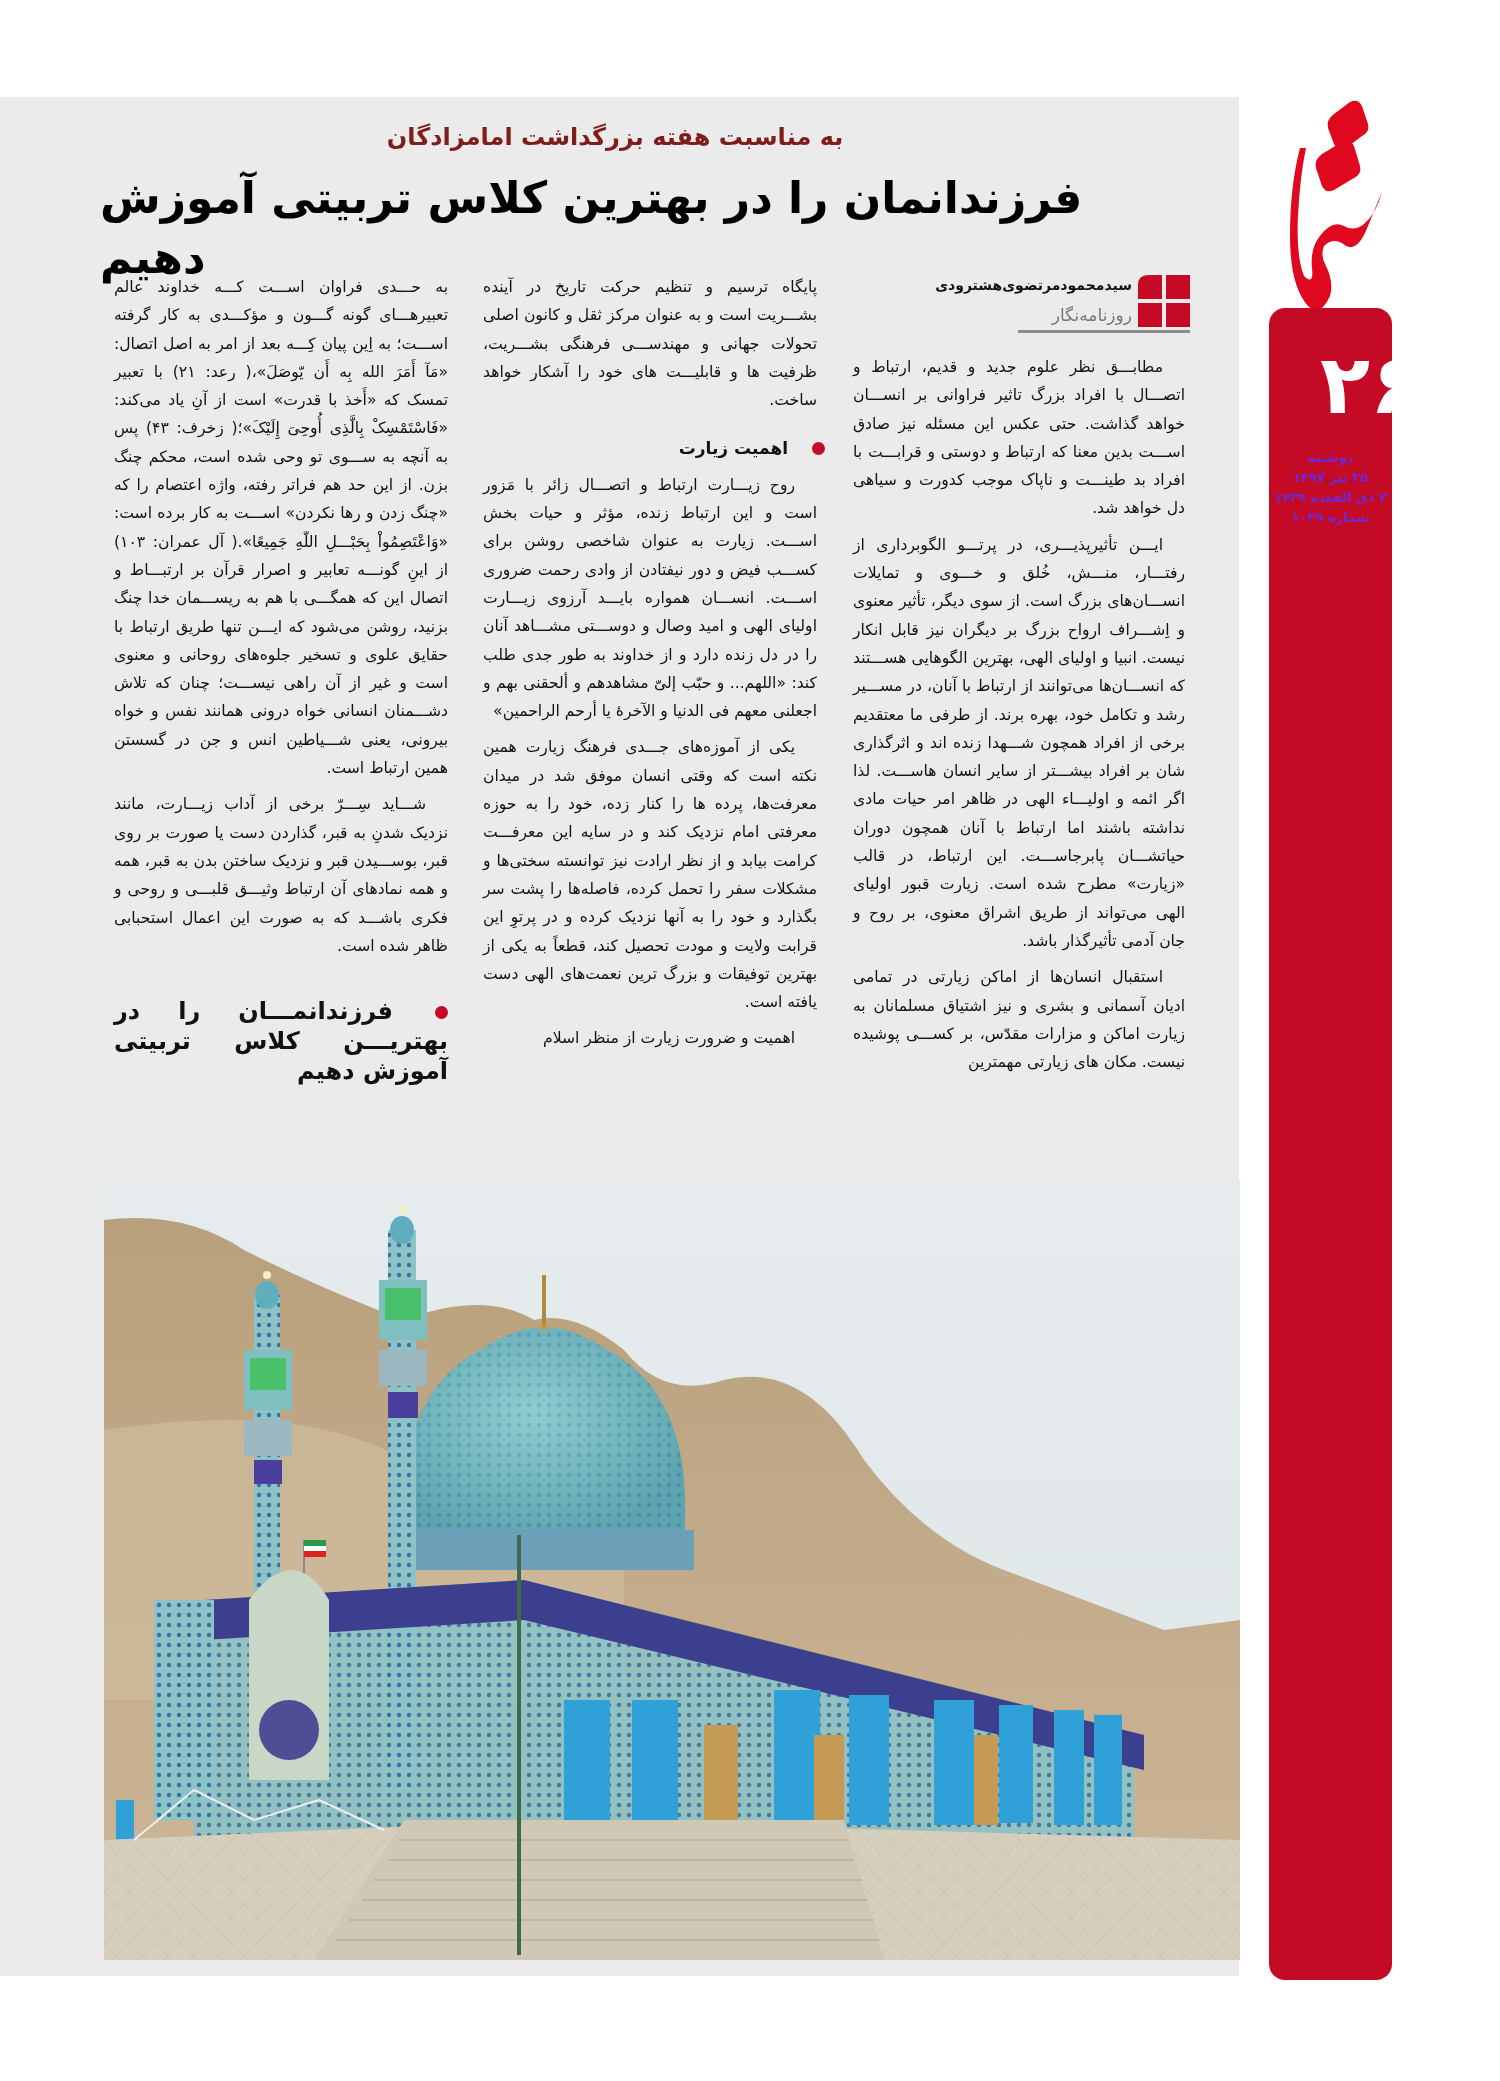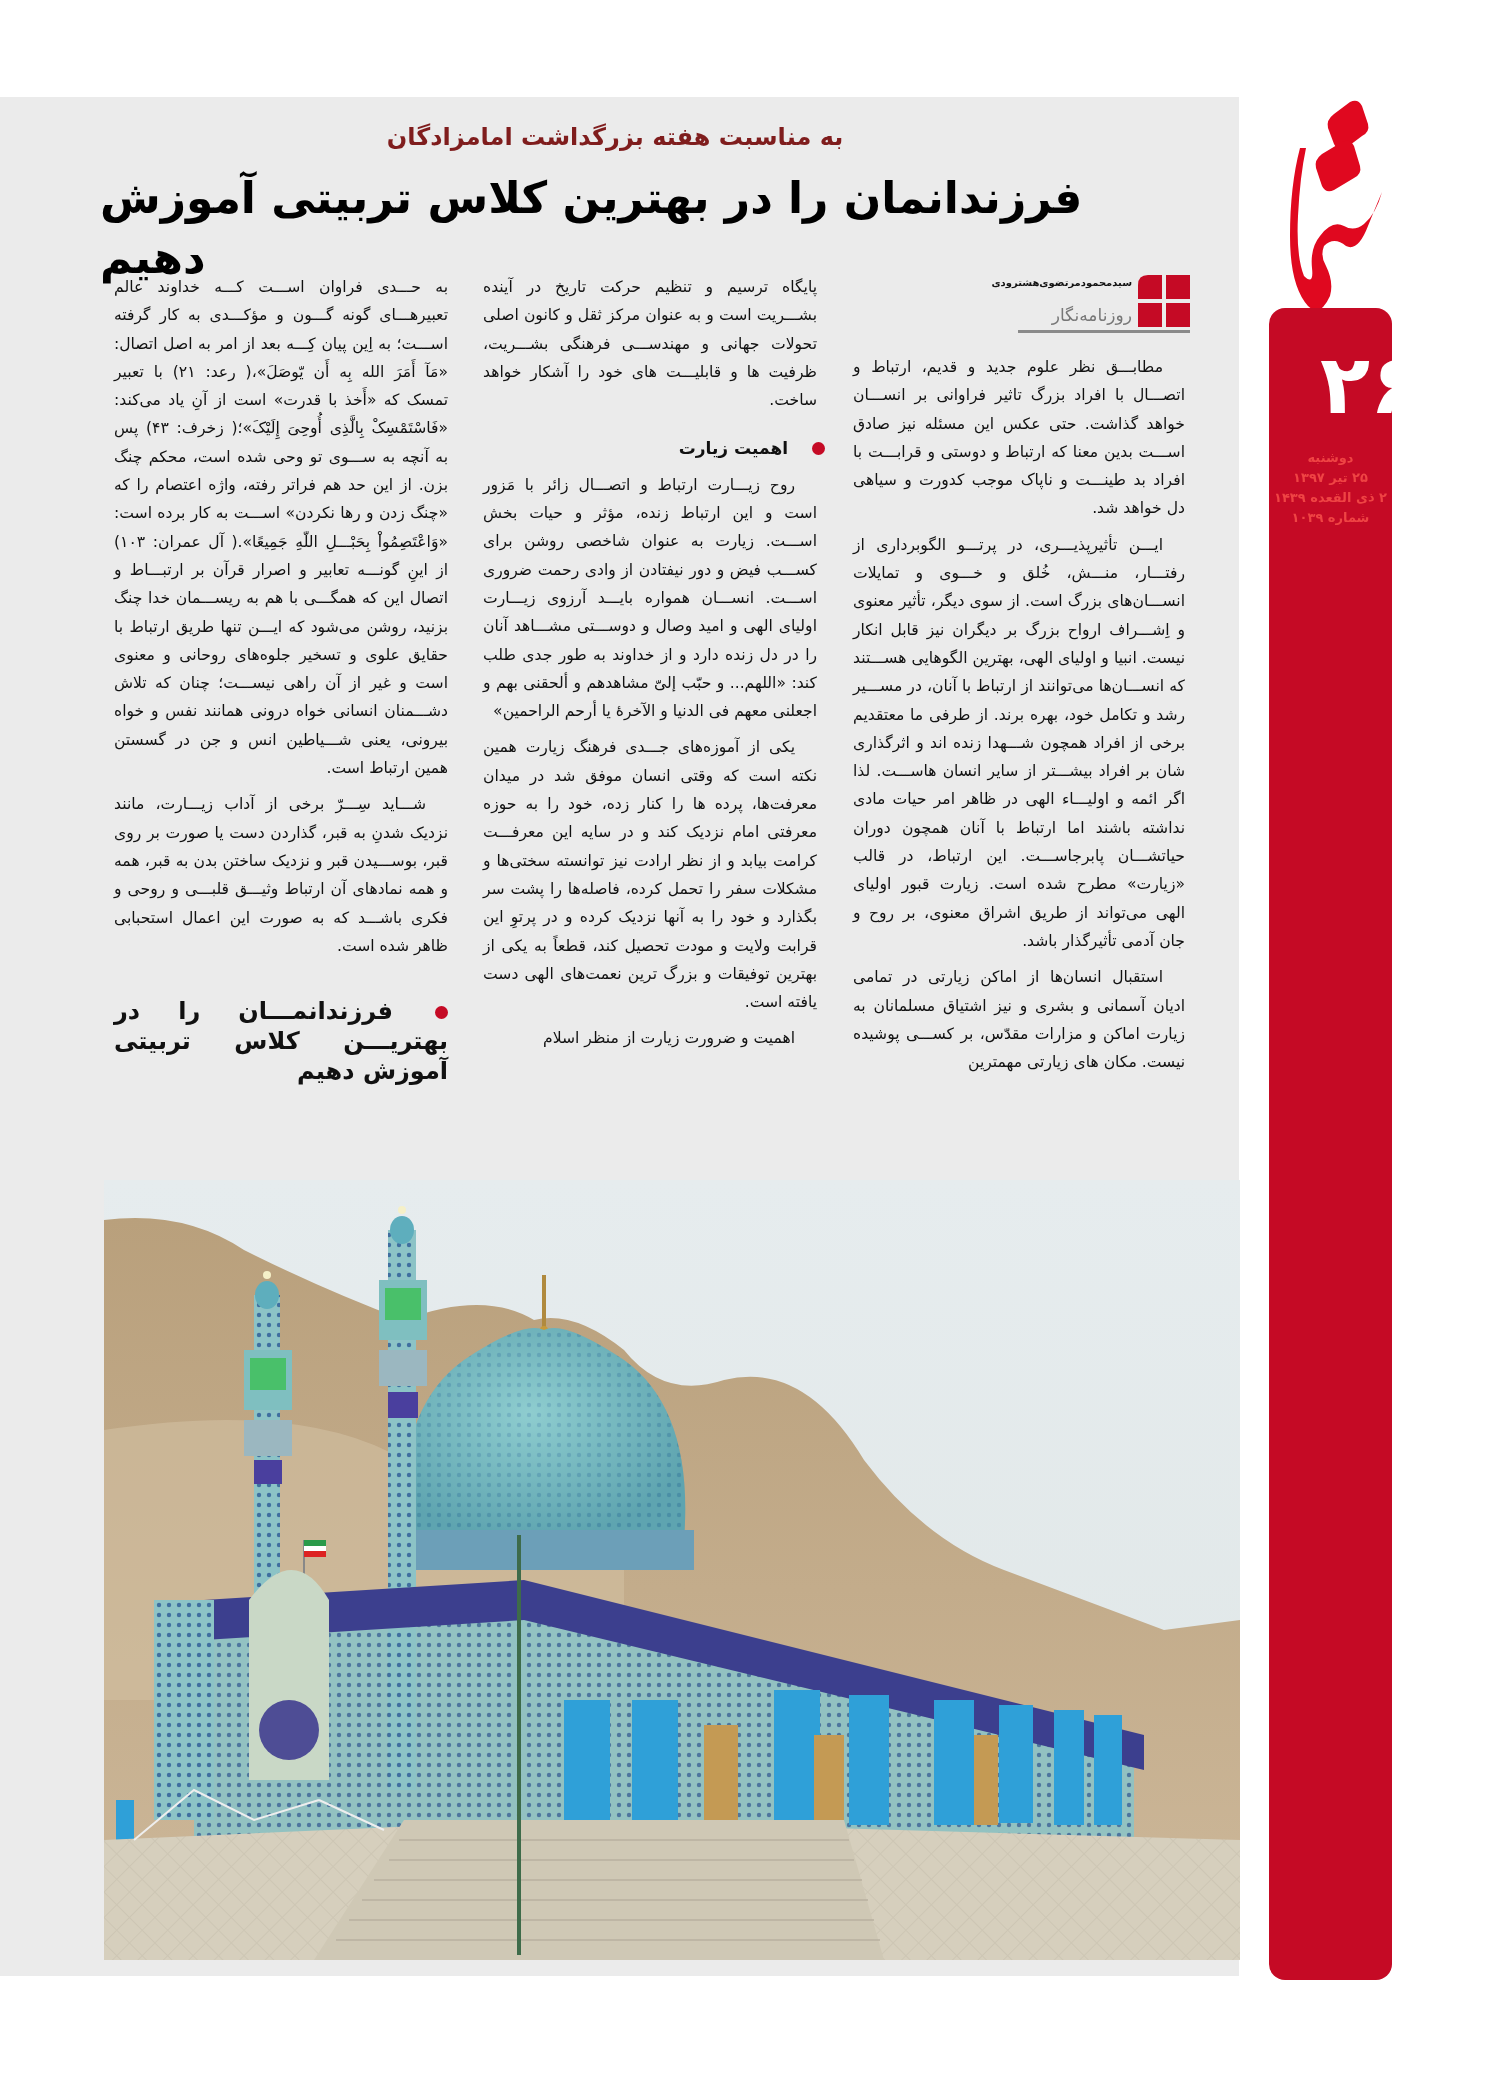--- a/index.html
+++ b/index.html
@@ -29,31 +29,31 @@
       position: absolute; left: 1269px; top: 308px; width: 123px; height: 1672px;
       background: #c50a25; border-radius: 16px;
     }
     .issue-number {
       position: absolute; left: 1269px; top: 335px; width: 123px; text-align: right;
       color: #fff; font-family: "DejaVu Sans", sans-serif; font-weight: bold; font-size: 82px;
       line-height: 100px; direction: rtl; padding-left: 28px;
     }
     .issue-meta {
       position: absolute; left: 1269px; top: 448px; width: 123px; text-align: center;
-      color: #ef4444; font-family: "DejaVu Sans", sans-serif; font-weight: bold; font-size: 13px;
+      color: #6d28d9; font-family: "DejaVu Sans", sans-serif; font-weight: bold; font-size: 13px;
       line-height: 20px; direction: rtl;
     }
     
     .author {
       position: absolute; left: 1018px; top: 275px; width: 172px; height: 58px;
     }
     .author-icon { position: absolute; right: 0; top: 0; width: 52px; height: 52px; }
     .author-name {
       position: absolute; right: 58px; top: 2px; direction: rtl; white-space: nowrap;
-      font-size: 10px; font-weight: bold; color: #111;
+      font-size: 14px; font-weight: bold; color: #111;
     }
     .author-role {
       position: absolute; right: 58px; top: 30px; direction: rtl; white-space: nowrap;
       font-size: 17px; color: #777;
     }
     .author-rule {
       position: absolute; left: 0; right: 0; bottom: 0; height: 3px; background: #8a8a8a;
     }
     
     .col {

